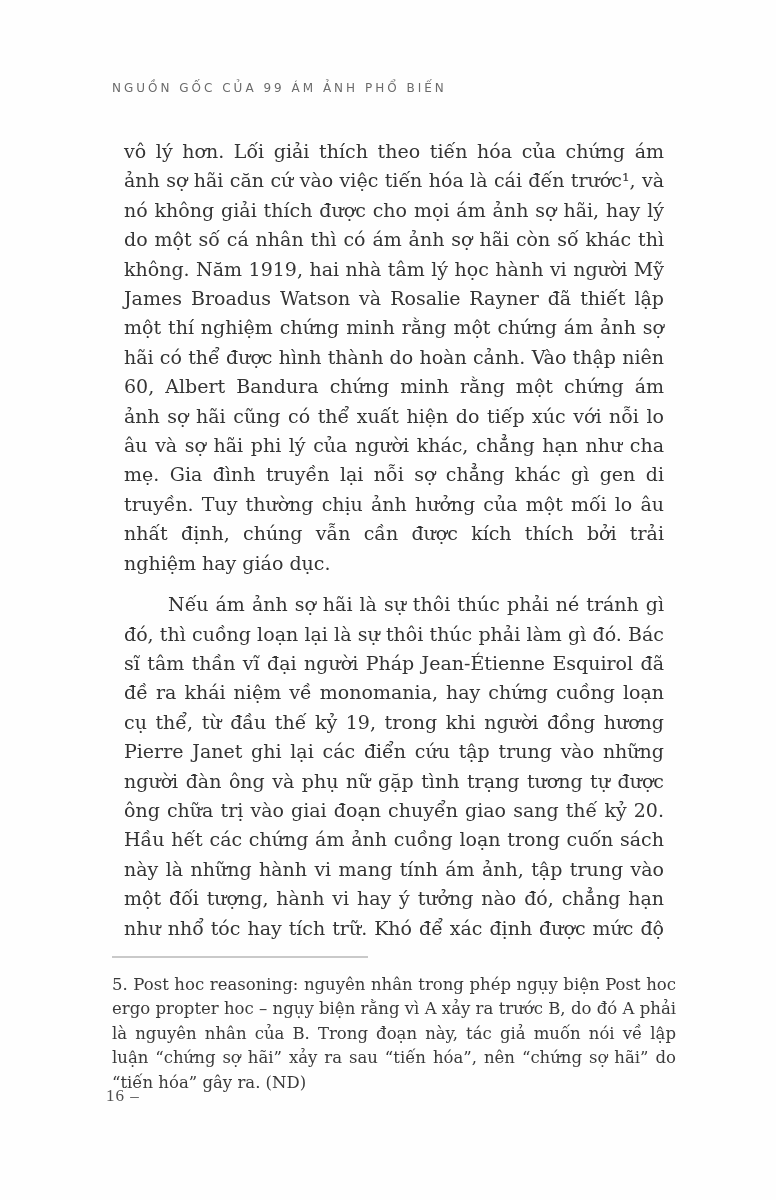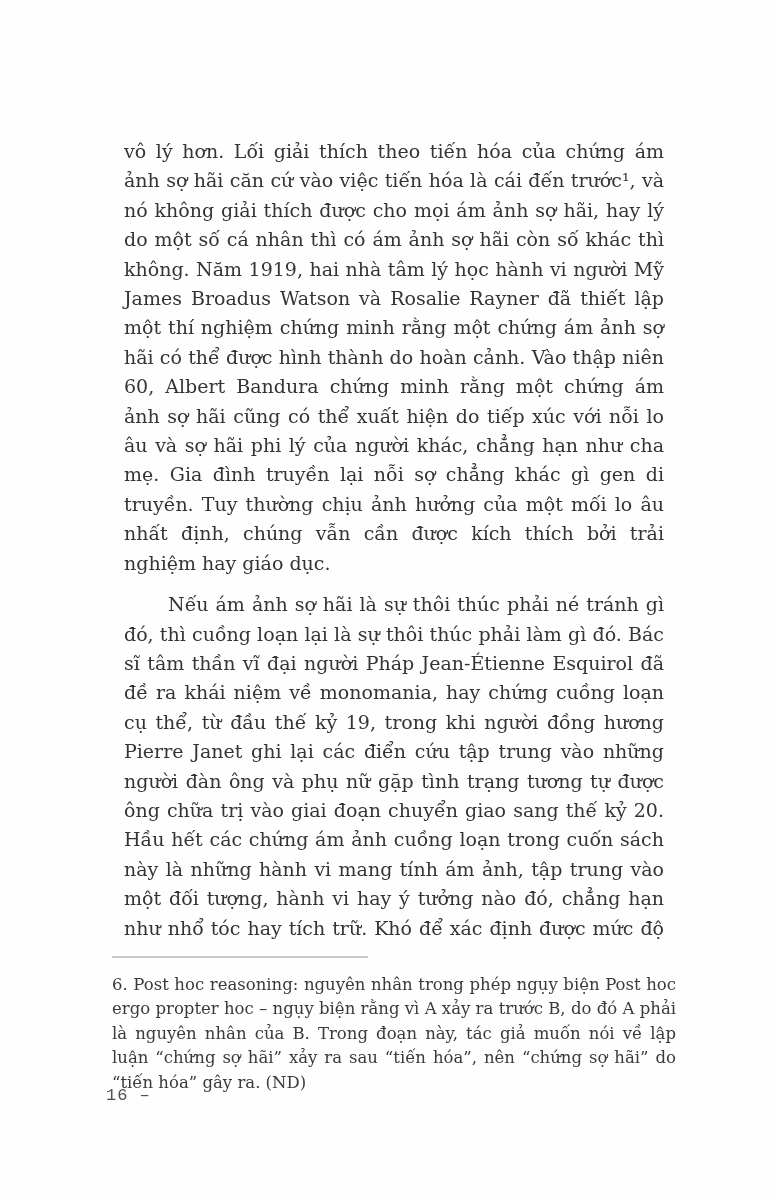--- a/index.html
+++ b/index.html
@@ -63,37 +63,38 @@
     margin: 15px 0 0 0;
     font-size: 16.5px;
     line-height: 24.4px;
     text-align: justify;
     color: #3a3a3a;
   }
   .folio {
     position: absolute;
     top: 1086px;
     left: 106px;
-    font-family: Liberation Mono, monospace;
+    font-family: Liberation Serif, serif;
     font-size: 17px;
     letter-spacing: 1px;
     color: #4f4f4f;
   }
 </style>
 </head>
 <body>
 
 <div class="page">
 
+  <div class="running-header">NGUỒN GỐC CỦA 99 ÁM ẢNH PHỔ BIẾN</div>
 
   <main class="text-block">
     <p class="para">vô lý hơn. Lối giải thích theo tiến hóa của chứng ám ảnh sợ hãi căn cứ vào việc tiến hóa là cái đến trước¹, và nó không giải thích được cho mọi ám ảnh sợ hãi, hay lý do một số cá nhân thì có ám ảnh sợ hãi còn số khác thì không. Năm 1919, hai nhà tâm lý học hành vi người Mỹ James Broadus Watson và Rosalie Rayner đã thiết lập một thí nghiệm chứng minh rằng một chứng ám ảnh sợ hãi có thể được hình thành do hoàn cảnh. Vào thập niên 60, Albert Bandura chứng minh rằng một chứng ám ảnh sợ hãi cũng có thể xuất hiện do tiếp xúc với nỗi lo âu và sợ hãi phi lý của người khác, chẳng hạn như cha mẹ. Gia đình truyền lại nỗi sợ chẳng khác gì gen di truyền. Tuy thường chịu ảnh hưởng của một mối lo âu nhất định, chúng vẫn cần được kích thích bởi trải nghiệm hay giáo dục.</p>
     <p class="para indented">Nếu ám ảnh sợ hãi là sự thôi thúc phải né tránh gì đó, thì cuồng loạn lại là sự thôi thúc phải làm gì đó. Bác sĩ tâm thần vĩ đại người Pháp Jean-Étienne Esquirol đã đề ra khái niệm về monomania, hay chứng cuồng loạn cụ thể, từ đầu thế kỷ 19, trong khi người đồng hương Pierre Janet ghi lại các điển cứu tập trung vào những người đàn ông và phụ nữ gặp tình trạng tương tự được ông chữa trị vào giai đoạn chuyển giao sang thế kỷ 20. Hầu hết các chứng ám ảnh cuồng loạn trong cuốn sách này là những hành vi mang tính ám ảnh, tập trung vào một đối tượng, hành vi hay ý tưởng nào đó, chẳng hạn như nhổ tóc hay tích trữ. Khó để xác định được mức độ phổ biến của chúng, một phần vì nền y học hiện đại đã gộp chung nhiều phạm trù như nghiện ngập, rối loạn ám ảnh cưỡng chế, rối loạn kiểm soát hành vi trùng lặp vào cơ thể, rối loạn kiểm soát xung động và rối loạn</p>
   </main>
 
   <div class="footnote-area">
     <div class="footnote-rule"></div>
-    <p class="footnote-text">6. Post hoc reasoning: nguyên nhân trong phép ngụy biện Post hoc ergo propter hoc – ngụy biện rằng vì A xảy ra trước B, do đó A phải là nguyên nhân của B. Trong đoạn này, tác giả muốn nói về lập luận “chứng sợ hãi” xảy ra sau “tiến hóa”, nên “chứng sợ hãi” do “tiến hóa” gây ra. (ND)</p>
+    <p class="footnote-text">5. Post hoc reasoning: nguyên nhân trong phép ngụy biện Post hoc ergo propter hoc – ngụy biện rằng vì A xảy ra trước B, do đó A phải là nguyên nhân của B. Trong đoạn này, tác giả muốn nói về lập luận “chứng sợ hãi” xảy ra sau “tiến hóa”, nên “chứng sợ hãi” do “tiến hóa” gây ra. (ND)</p>
   </div>
 
   <div class="folio">16 –</div>
 
 </div>
 
 </body></html>

